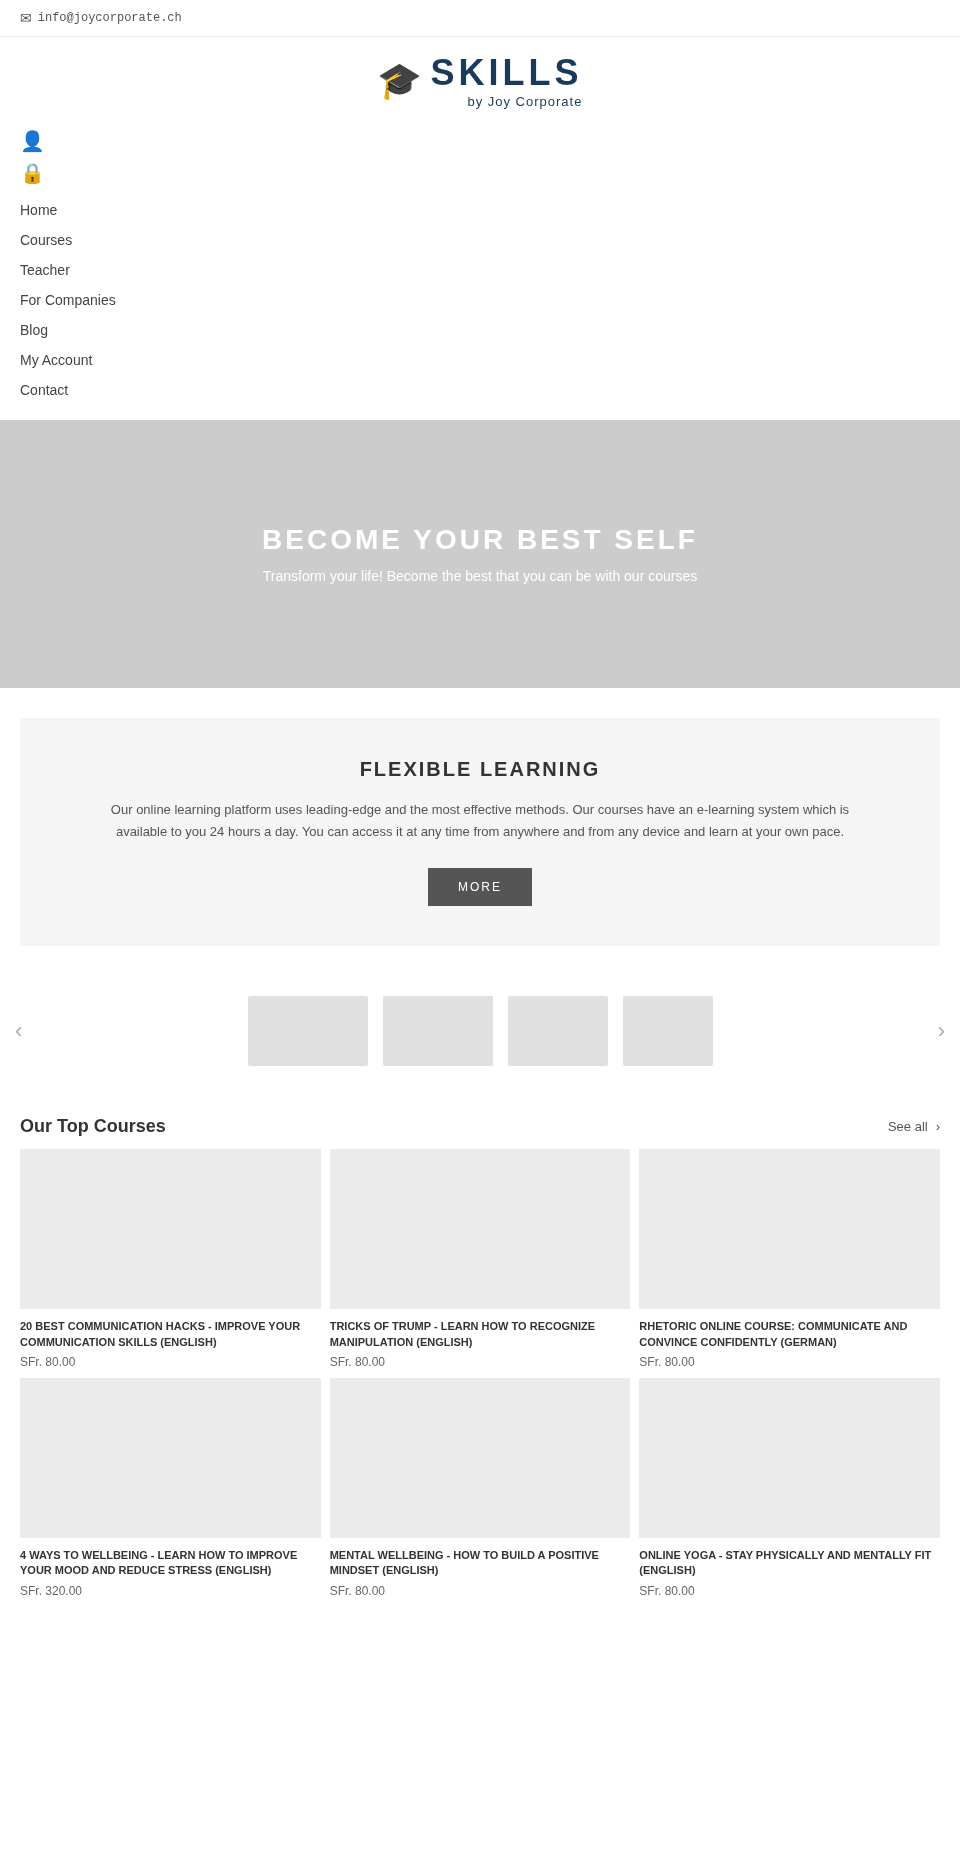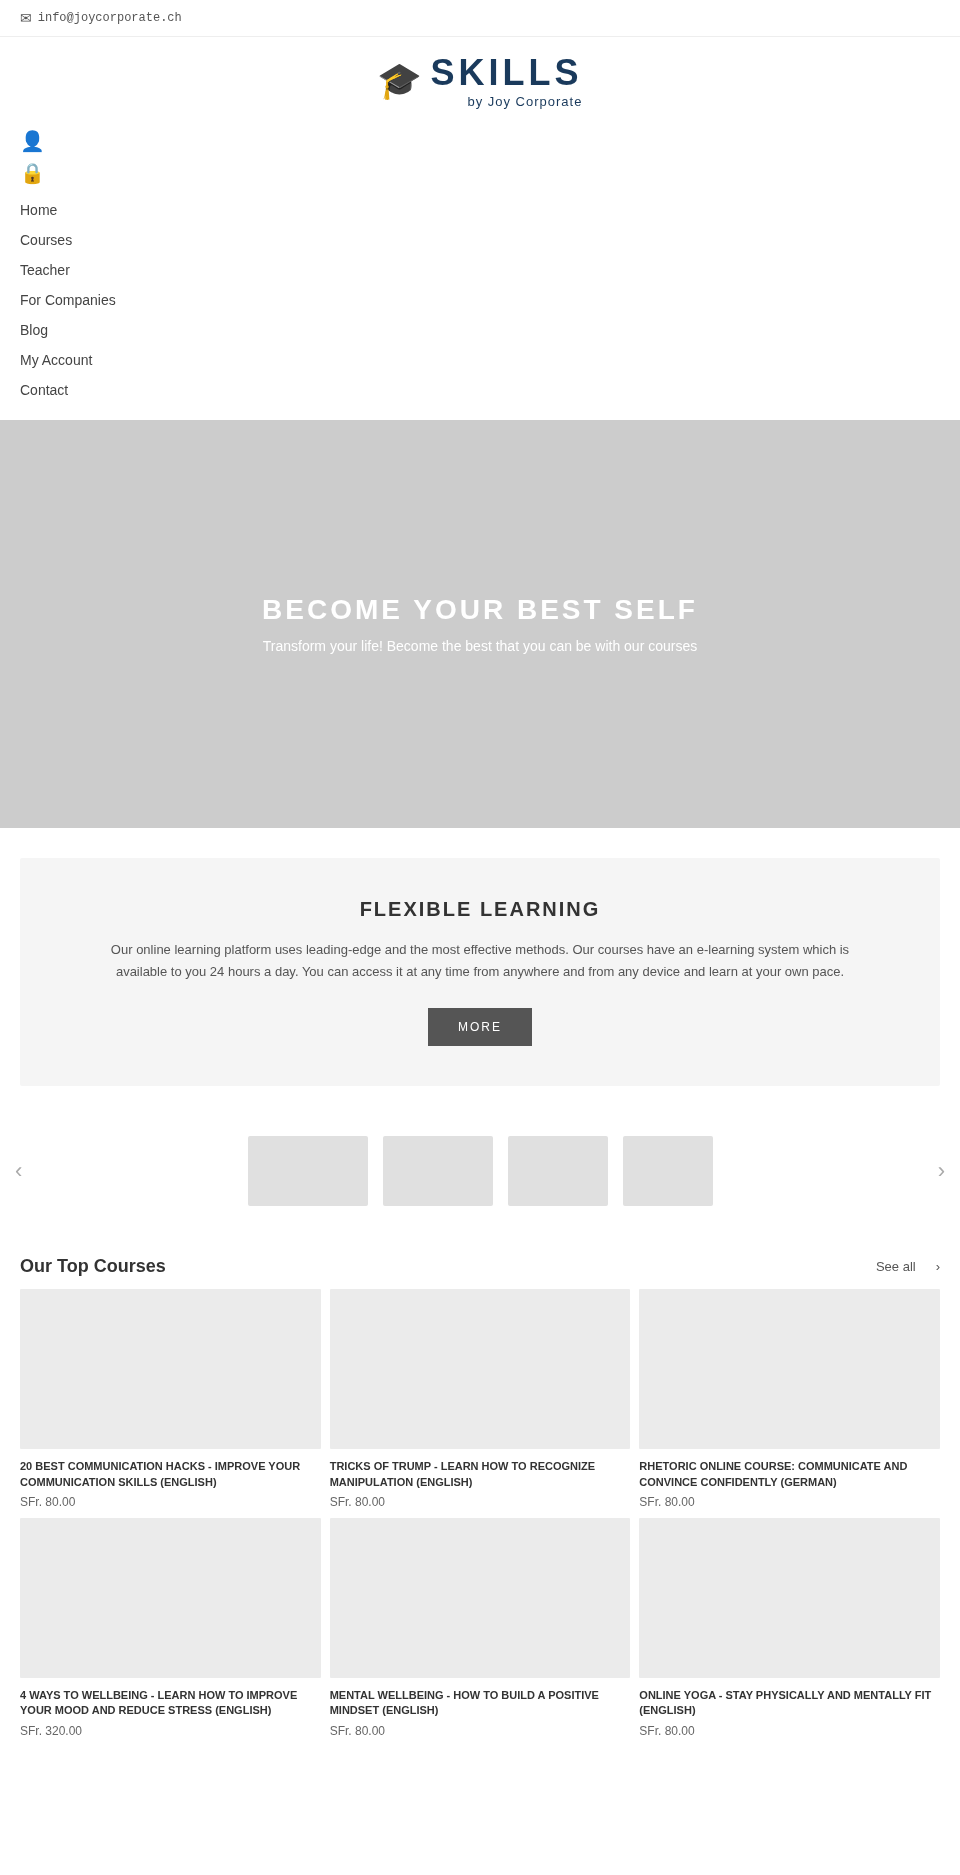--- a/index.html
+++ b/index.html
@@ -43,21 +43,21 @@
     nav ul li { padding: 6px 0; }
     nav ul li a {
       text-decoration: none;
       color: #444;
       font-size: 14px;
     }
 
     
     .hero {
       width: 100%;
-      height: 408px;
+      height: 268px;
       background: #cccccc;
       display: flex;
       flex-direction: column;
       align-items: center;
       justify-content: center;
       text-align: center;
       padding: 20px;
     }
     .hero-title {
       font-size: 28px;
@@ -144,21 +144,21 @@
       font-size: 18px;
       color: #333;
       font-weight: bold;
     }
     .see-all-link {
       font-size: 13px;
       color: #555;
       text-decoration: none;
       display: flex;
       align-items: center;
-      gap: 20px;
+      gap: 8px;
     }
     .courses-grid {
       display: grid;
       grid-template-columns: repeat(3, 1fr);
       gap: 9px;
       margin-top: 12px;
     }
     .course-card {
       display: flex;
       flex-direction: column;

